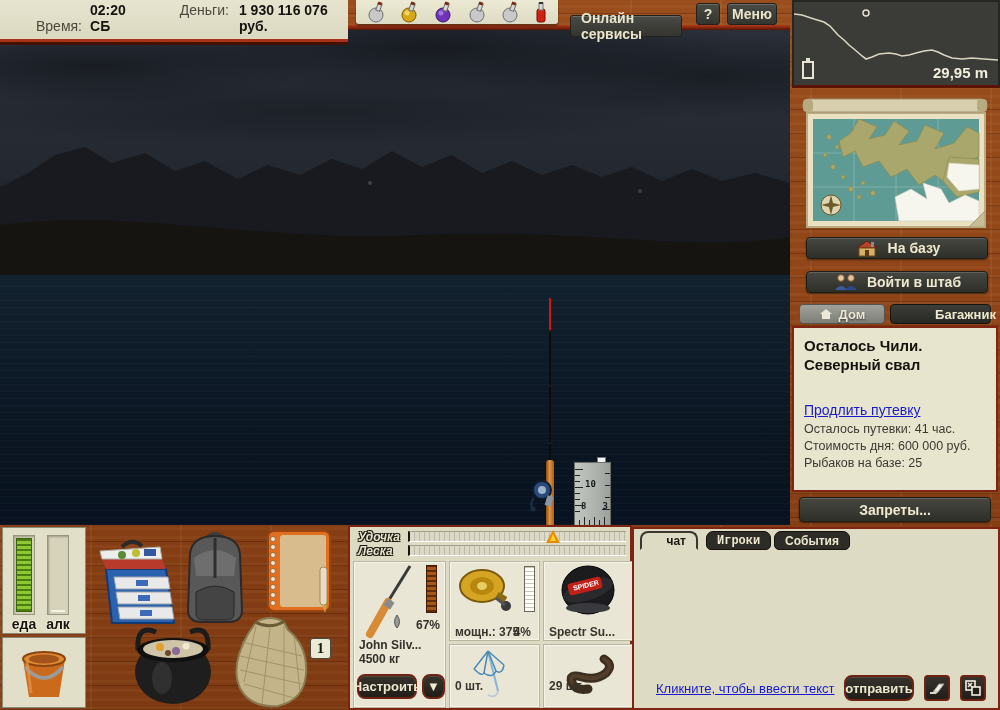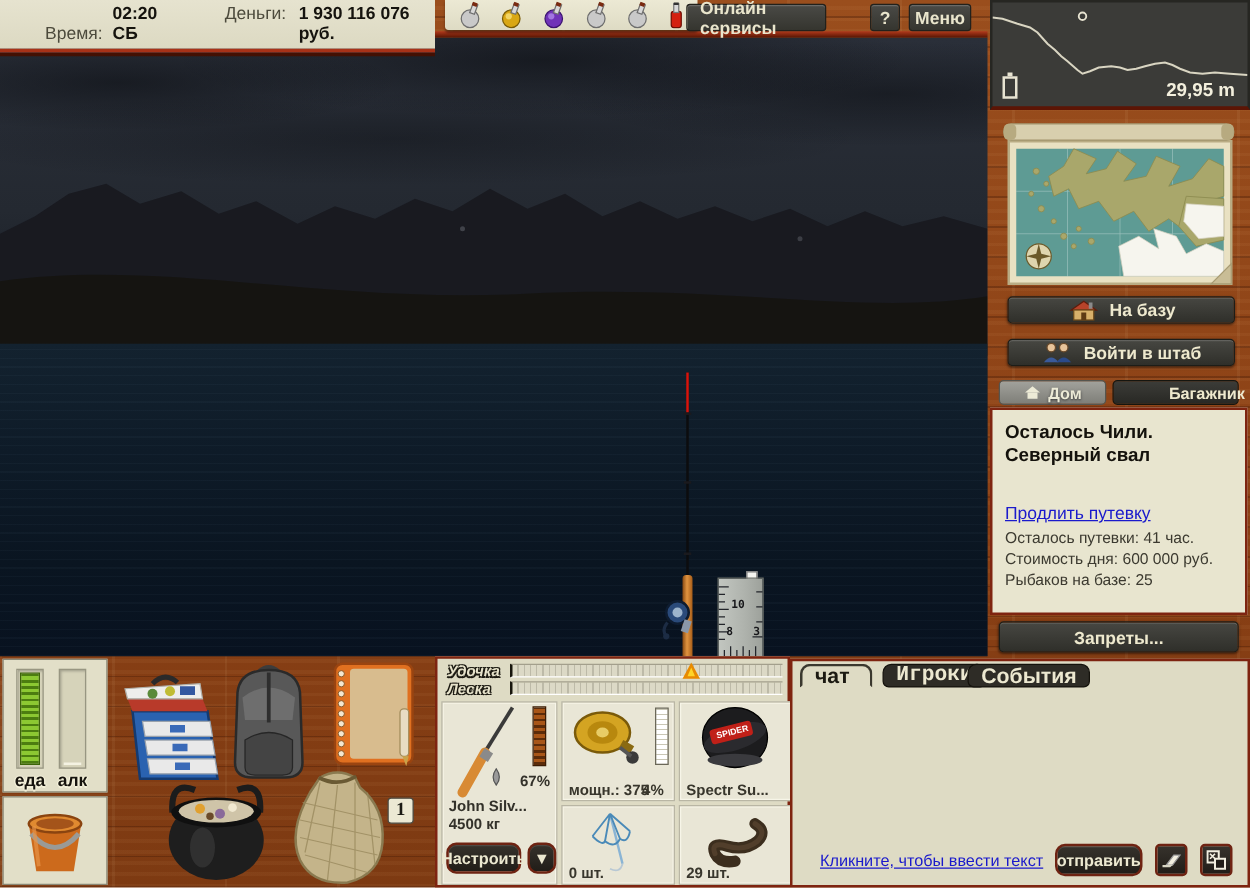--- a/index.html
+++ b/index.html
@@ -102,34 +102,34 @@
   .gauge-row { position:absolute; left:4px; height:13px; display:flex; align-items:center;font-style:italic; }
   .gauge-label { width:54px; font-size:12px; font-weight:bold; color:#e8e4cc;
     text-shadow:-1px -1px 0 #1c1a12, 1px -1px 0 #1c1a12, -1px 1px 0 #1c1a12, 1px 1px 0 #1c1a12; padding-left:4px; }
   .gauge-bar { width:218px; height:11px; border-left:2px solid #17150d; border-top:1px solid #a39f8c; border-bottom:1px solid #fff;
     background:repeating-linear-gradient(90deg,#dcd9c6 0 4px,#bdbaa8 4px 5px); position:relative; }
   #gauge-warn { position:absolute; left:63%; top:-2px; width:0; height:0;
     border-left:7px solid transparent; border-right:7px solid transparent; border-bottom:13px solid #e88a00; }
   #gauge-warn:after { content:""; position:absolute; left:-3.5px; top:4px; width:0; height:0;
     border-left:3.5px solid transparent; border-right:3.5px solid transparent; border-bottom:7px solid #ffd427; }
   .cell { position:absolute; background:#e9e6d6; border:1px solid #b9b6a4; box-shadow:inset 0 0 0 1px #f7f5e8; }
-  .cell .count { position:absolute; left:5px; bottom:2px; font-size:12px; font-weight:bold; color:#38362c; }
+  .cell .count { position:absolute; left:5px; bottom:14px; font-size:12px; font-weight:bold; color:#38362c; }
   .wearbar { position:absolute; width:11px; border:1px solid #6a6758; background:#f4f2e4; }
   .wearbar.full { background:repeating-linear-gradient(0deg,#5c2c0a 0 2px,#a85618 2px 5px); border-color:#3c1c04; }
   .wearbar.empty { background:repeating-linear-gradient(0deg,#fff 0 3px,#c9c6b4 3px 4px); }
   #rod-cell-name, #rod-cell-test { position:absolute; left:5px; font-size:12px; font-weight:bold; color:#33312a; }
   .dk-btn { position:absolute; background:linear-gradient(#36322c,#211d18); border:2px solid #6e2312; border-radius:8px;
     color:#ece8d0; font-weight:bold; font-size:13px; display:flex; align-items:center; justify-content:center; cursor:pointer;
     box-shadow:inset 0 1px 0 rgba(255,255,255,.12); }
   #pct-rod { position:absolute; font-size:12px; font-weight:bold; color:#33312a; }
 
   
   #chat-panel { left:632px; top:527px; width:368px; height:183px; background:#dedbc4; border:2px solid #7e2410; }
-  .chat-tab { position:absolute; top:2px; height:19px; border-radius:7px 7px 5px 5px; font-size:17px; font-weight:bold;
-    display:flex; align-items:center; justify-content:flex-start; padding:4px 10px; cursor:pointer; }
+  .chat-tab { position:absolute; top:2px; height:19px; border-radius:7px 7px 5px 5px; font-size:12px; font-weight:bold;
+    display:flex; align-items:center; justify-content:flex-end; padding:4px 10px; cursor:pointer; }
   .chat-tab.active { background:#dedbc4; color:#1c1a12; border:2px solid #3a382e; border-bottom-color:#dedbc4; border-radius:8px 8px 0 0; }
   .chat-tab.dark { background:#2e2c26; color:#ece8d0; border:1px solid #14120c; }
   #chat-input-link { position:absolute; left:22px; bottom:12px; color:#1a1acc; font-size:13px; text-decoration:underline; cursor:pointer; }
   #btn-send { right:84px; bottom:7px; width:70px; height:26px; }
   .mini-btn { position:absolute; bottom:7px; width:26px; height:26px; background:linear-gradient(#36322c,#211d18);
     border:2px solid #6e2312; border-radius:4px; display:flex; align-items:center; justify-content:center; cursor:pointer; }
 </style>
 </head>
 <body>
 
@@ -223,21 +223,21 @@
         <rect x="12" y="2" width="4" height="8" fill="#d8d8d8" stroke="#6e6e6e" transform="rotate(20 14 6)"></rect>
         <rect x="13" y="1" width="4" height="3" fill="#7a2a10" transform="rotate(20 15 2)"></rect>
       </svg>
     <svg width="16" height="22">
         <rect x="4" y="8" width="8" height="13" rx="2" fill="#d42010" stroke="#6e0e04"></rect>
         <rect x="6" y="2" width="4" height="7" fill="#d8d8d8" stroke="#777"></rect>
         <rect x="6" y="1" width="4" height="2" fill="#333"></rect>
       </svg>
   </div>
 
-  <div class="top-btn" style="left:549px;width:112px;">
+  <div class="top-btn" style="left:570px;width:112px;margin-top:12px;">
     <span>Онлайн сервисы</span>
   </div>
   <div class="top-btn" style="left:696px;width:24px;padding:0;">
     <span>?</span>
   </div>
   <div class="top-btn" style="left:727px;width:50px;">
     <span>Меню</span>
   </div>
 
   <div id="sonar" class="abs">

